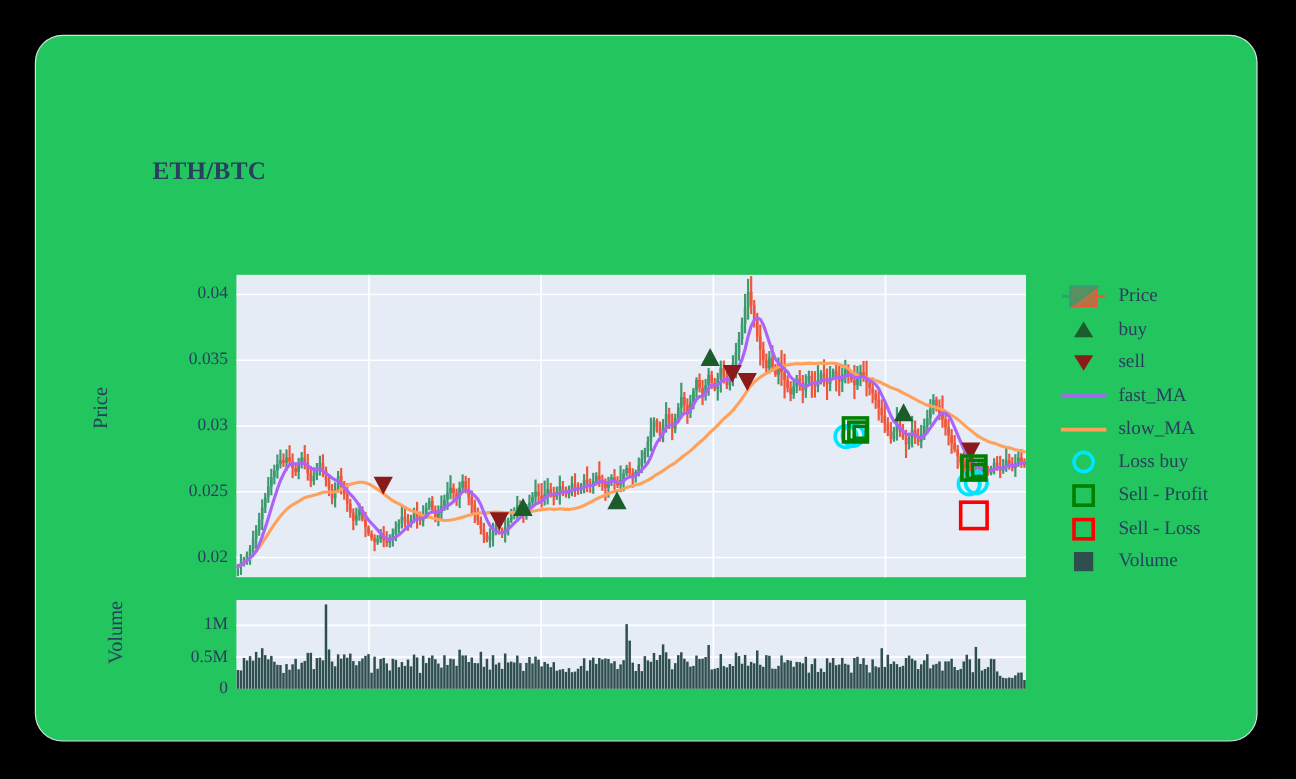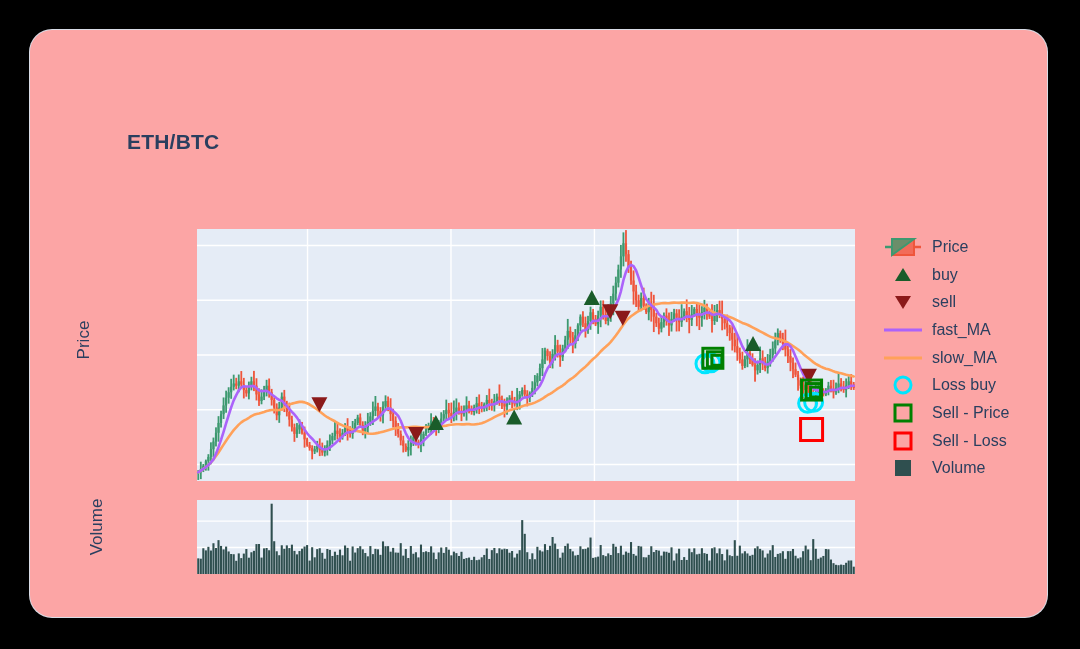--- a/index.html
+++ b/index.html
@@ -1,17 +1,17 @@
 <!DOCTYPE html>
 <html><head>
 <meta charset="utf-8">
 <style>
   html,body{margin:0;padding:0;background:#000;}
   body{width:1080px;height:649px;font-family:"Liberation Sans",sans-serif;overflow:hidden;}
-  #card{position:absolute;left:30px;top:30px;width:1017px;height:587px;background:#fca5a5;border-radius:22px;box-shadow:0 0 0 1px #d8dce6;}
+  #card{position:absolute;left:30px;top:30px;width:1017px;height:587px;background:#22c55e;border-radius:22px;box-shadow:0 0 0 1px #d8dce6;font-family:Liberation Serif, serif;}
   #title{position:absolute;left:97px;top:100px;font-size:21px;color:#2a3f5f;font-weight:700;letter-spacing:.2px;}
   #plot{position:absolute;left:167px;top:199px;width:658px;height:252px;background:#e5ecf6;}
   #volplot{position:absolute;left:167px;top:470px;width:658px;height:74px;background:#e5ecf6;}
   .ytick{position:absolute;right:0;transform:translateY(-50%);font-size:14.5px;color:#2a3f5f;text-align:right;white-space:nowrap;}
   #yaxis{position:absolute;left:0px;top:199px;width:160px;height:252px;}
   #vaxis{position:absolute;left:0px;top:470px;width:160px;height:74px;}
   .vtick{position:absolute;right:0;transform:translateY(-50%);font-size:14.5px;color:#2a3f5f;text-align:right;white-space:nowrap;}
   #ylab{position:absolute;left:-6px;top:300px;width:120px;text-align:center;font-size:17px;color:#2a3f5f;transform:rotate(-90deg);transform-origin:center;}
   #vlab{position:absolute;left:17px;top:487px;width:100px;text-align:center;font-size:17px;color:#2a3f5f;transform:rotate(-90deg);transform-origin:center;}
   #legend{position:absolute;left:852px;top:203px;width:200px;}
@@ -23,20 +23,32 @@
 </head>
 <body>
 
 <div id="card">
 
   <div id="title">ETH/BTC</div>
 
   <div id="ylab">Price</div>
   <div id="vlab">Volume</div>
 
+  <div id="yaxis">
+      <div class="ytick" style="top: 16.4348px;">0.04</div>
+      <div class="ytick" style="top: 71.2174px;">0.035</div>
+      <div class="ytick" style="top: 126px;">0.03</div>
+      <div class="ytick" style="top: 180.783px;">0.025</div>
+      <div class="ytick" style="top: 235.565px;">0.02</div>
+    </div>
+  <div id="vaxis">
+      <div class="vtick" style="top: 21.1429px;">1M</div>
+      <div class="vtick" style="top: 47.5714px;">0.5M</div>
+      <div class="vtick" style="top: 74px;">0</div>
+    </div>
 
   <div id="plot">
     <svg id="psvg" width="658" height="252">
         <line x1="0" y1="16.43" x2="658" y2="16.43" stroke="#fff" stroke-width="1.4"></line>
         <line x1="0" y1="71.22" x2="658" y2="71.22" stroke="#fff" stroke-width="1.4"></line>
         <line x1="0" y1="126.00" x2="658" y2="126.00" stroke="#fff" stroke-width="1.4"></line>
         <line x1="0" y1="180.78" x2="658" y2="180.78" stroke="#fff" stroke-width="1.4"></line>
         <line x1="0" y1="235.57" x2="658" y2="235.57" stroke="#fff" stroke-width="1.4"></line>
         <line x1="110.54" y1="0" x2="110.54" y2="252" stroke="#fff" stroke-width="1.4"></line>
         <line x1="253.99" y1="0" x2="253.99" y2="252" stroke="#fff" stroke-width="1.4"></line>
@@ -909,21 +921,21 @@
           </svg>
         </span>
         <span class="ltxt">Loss buy</span>
       </div>
       <div class="lrow">
         <span class="lsym">
           <svg width="42" height="22">
             <rect x="13" y="3" width="16" height="16" fill="none" stroke="#008000" stroke-width="3"></rect>
           </svg>
         </span>
-        <span class="ltxt">Sell - Price</span>
+        <span class="ltxt">Sell - Profit</span>
       </div>
       <div class="lrow">
         <span class="lsym">
           <svg width="42" height="22">
             <rect x="13" y="3" width="16" height="16" fill="none" stroke="#ff0000" stroke-width="3"></rect>
           </svg>
         </span>
         <span class="ltxt">Sell - Loss</span>
       </div>
       <div class="lrow">

